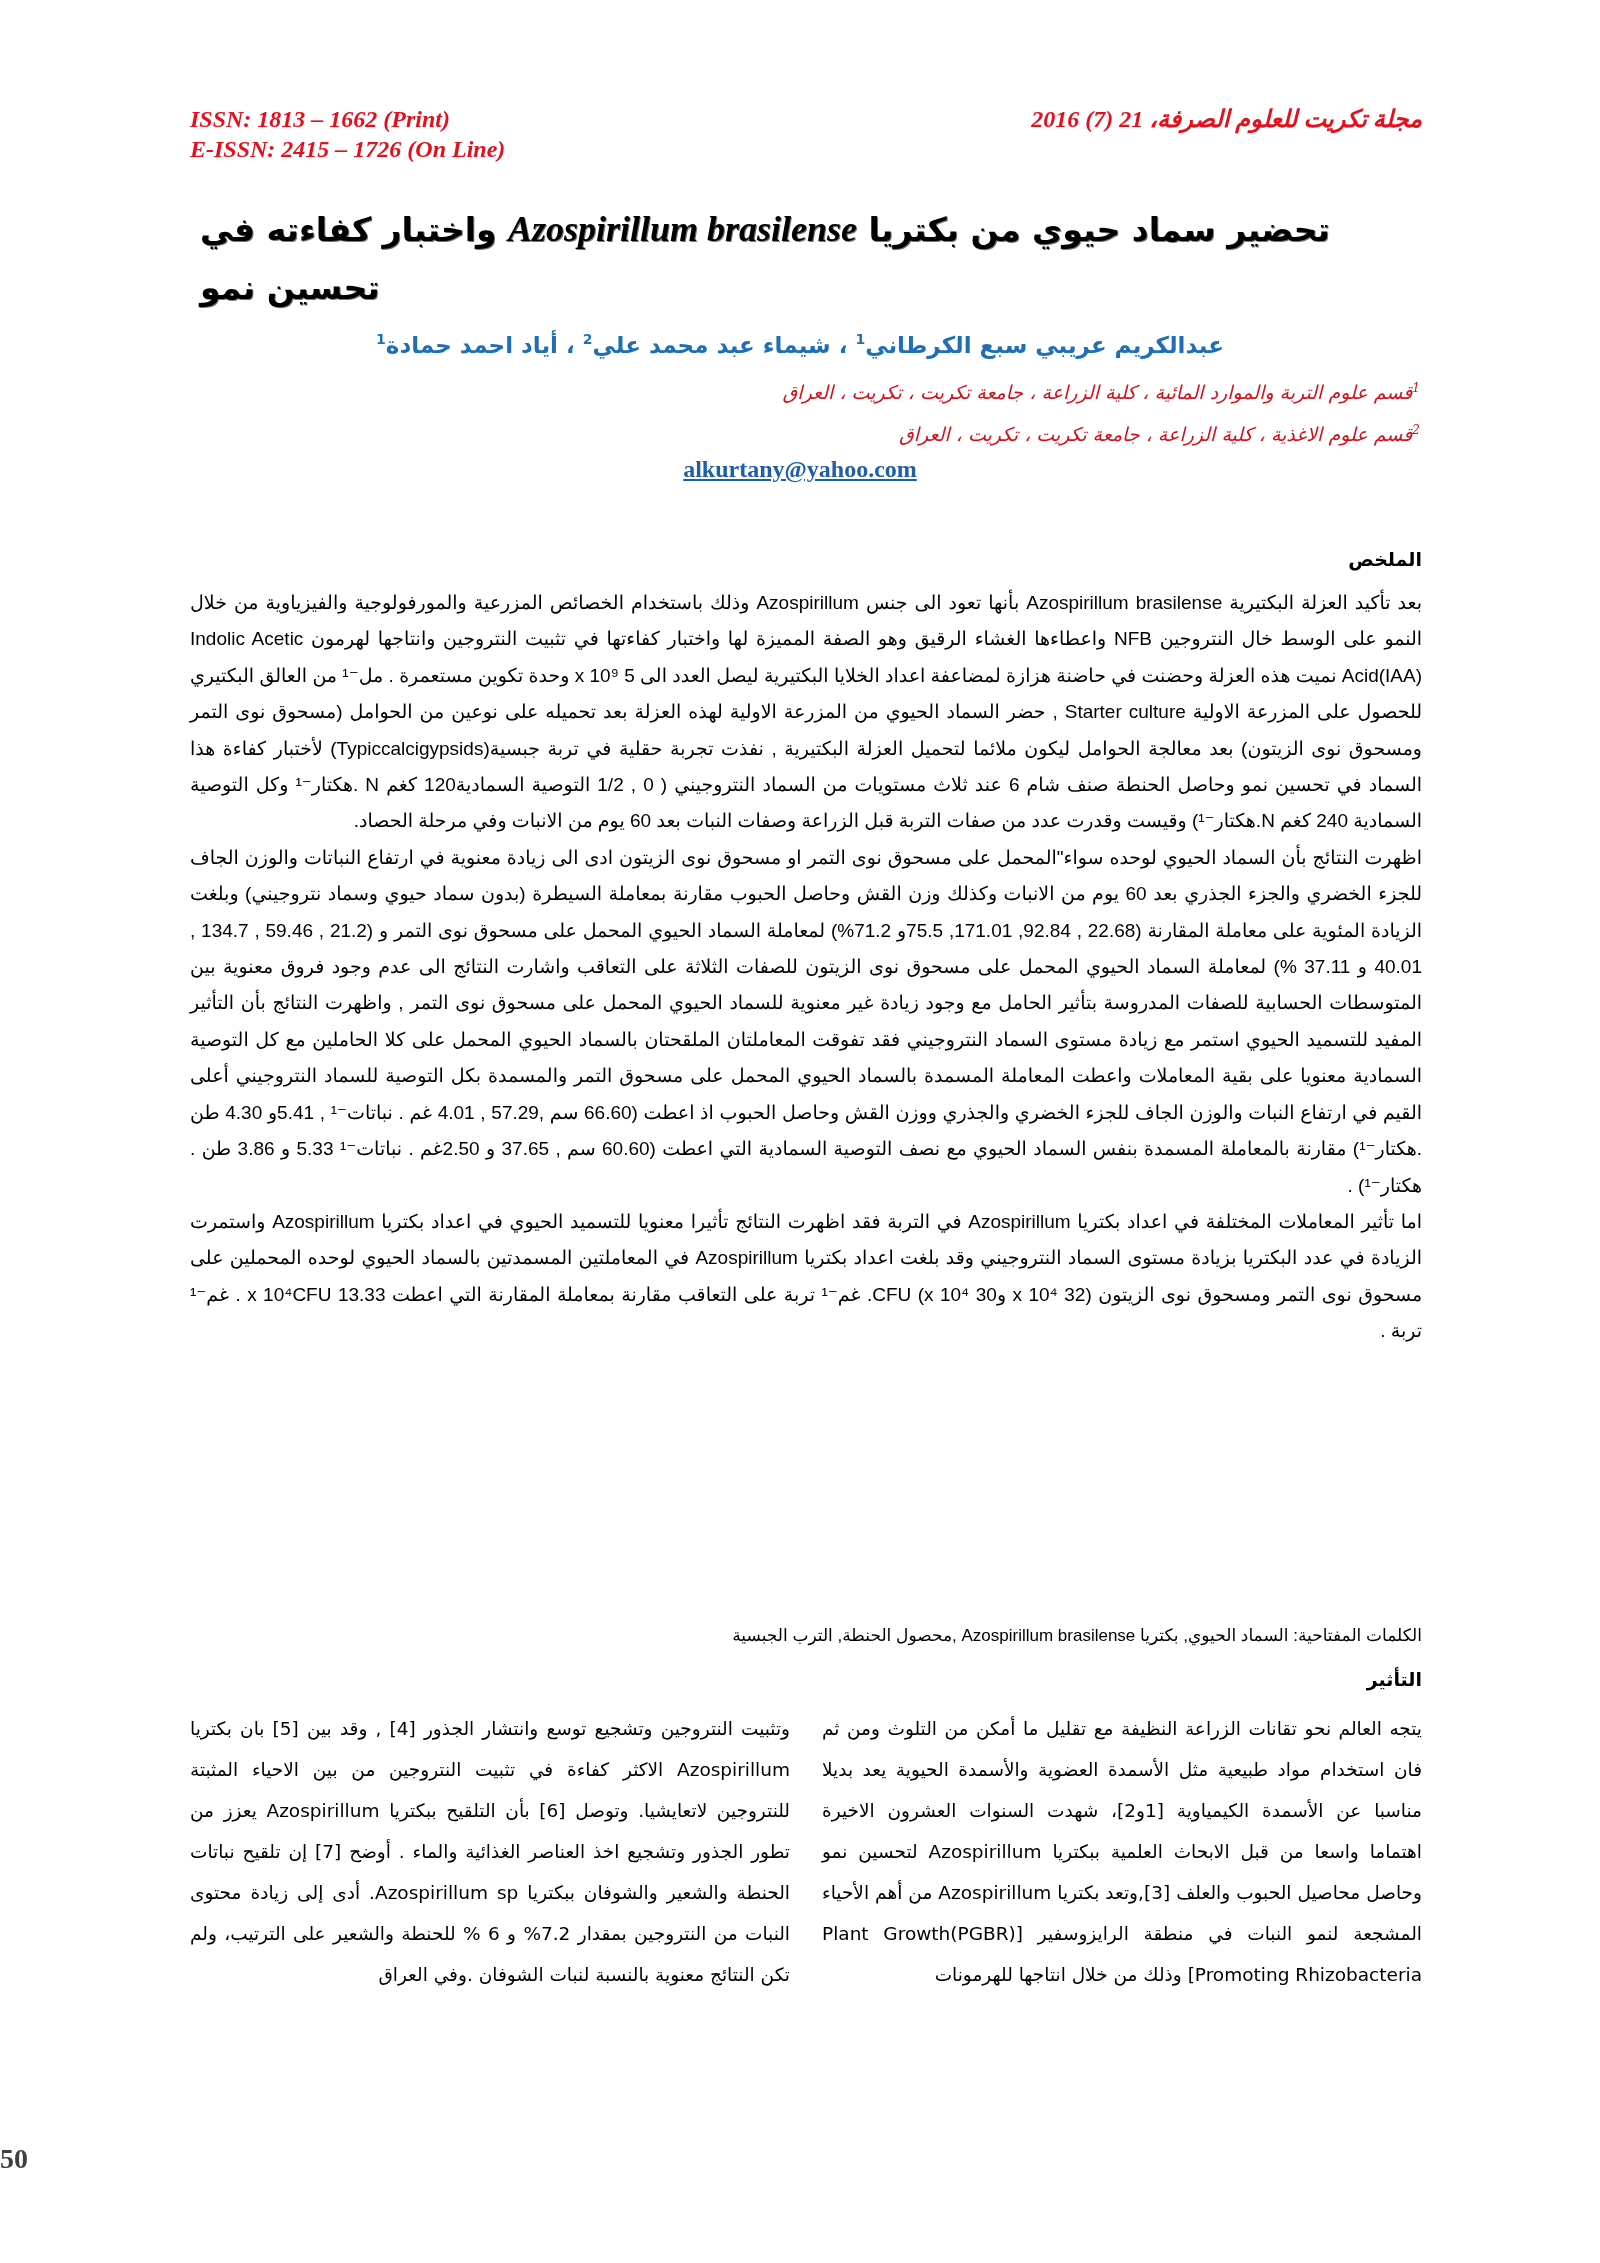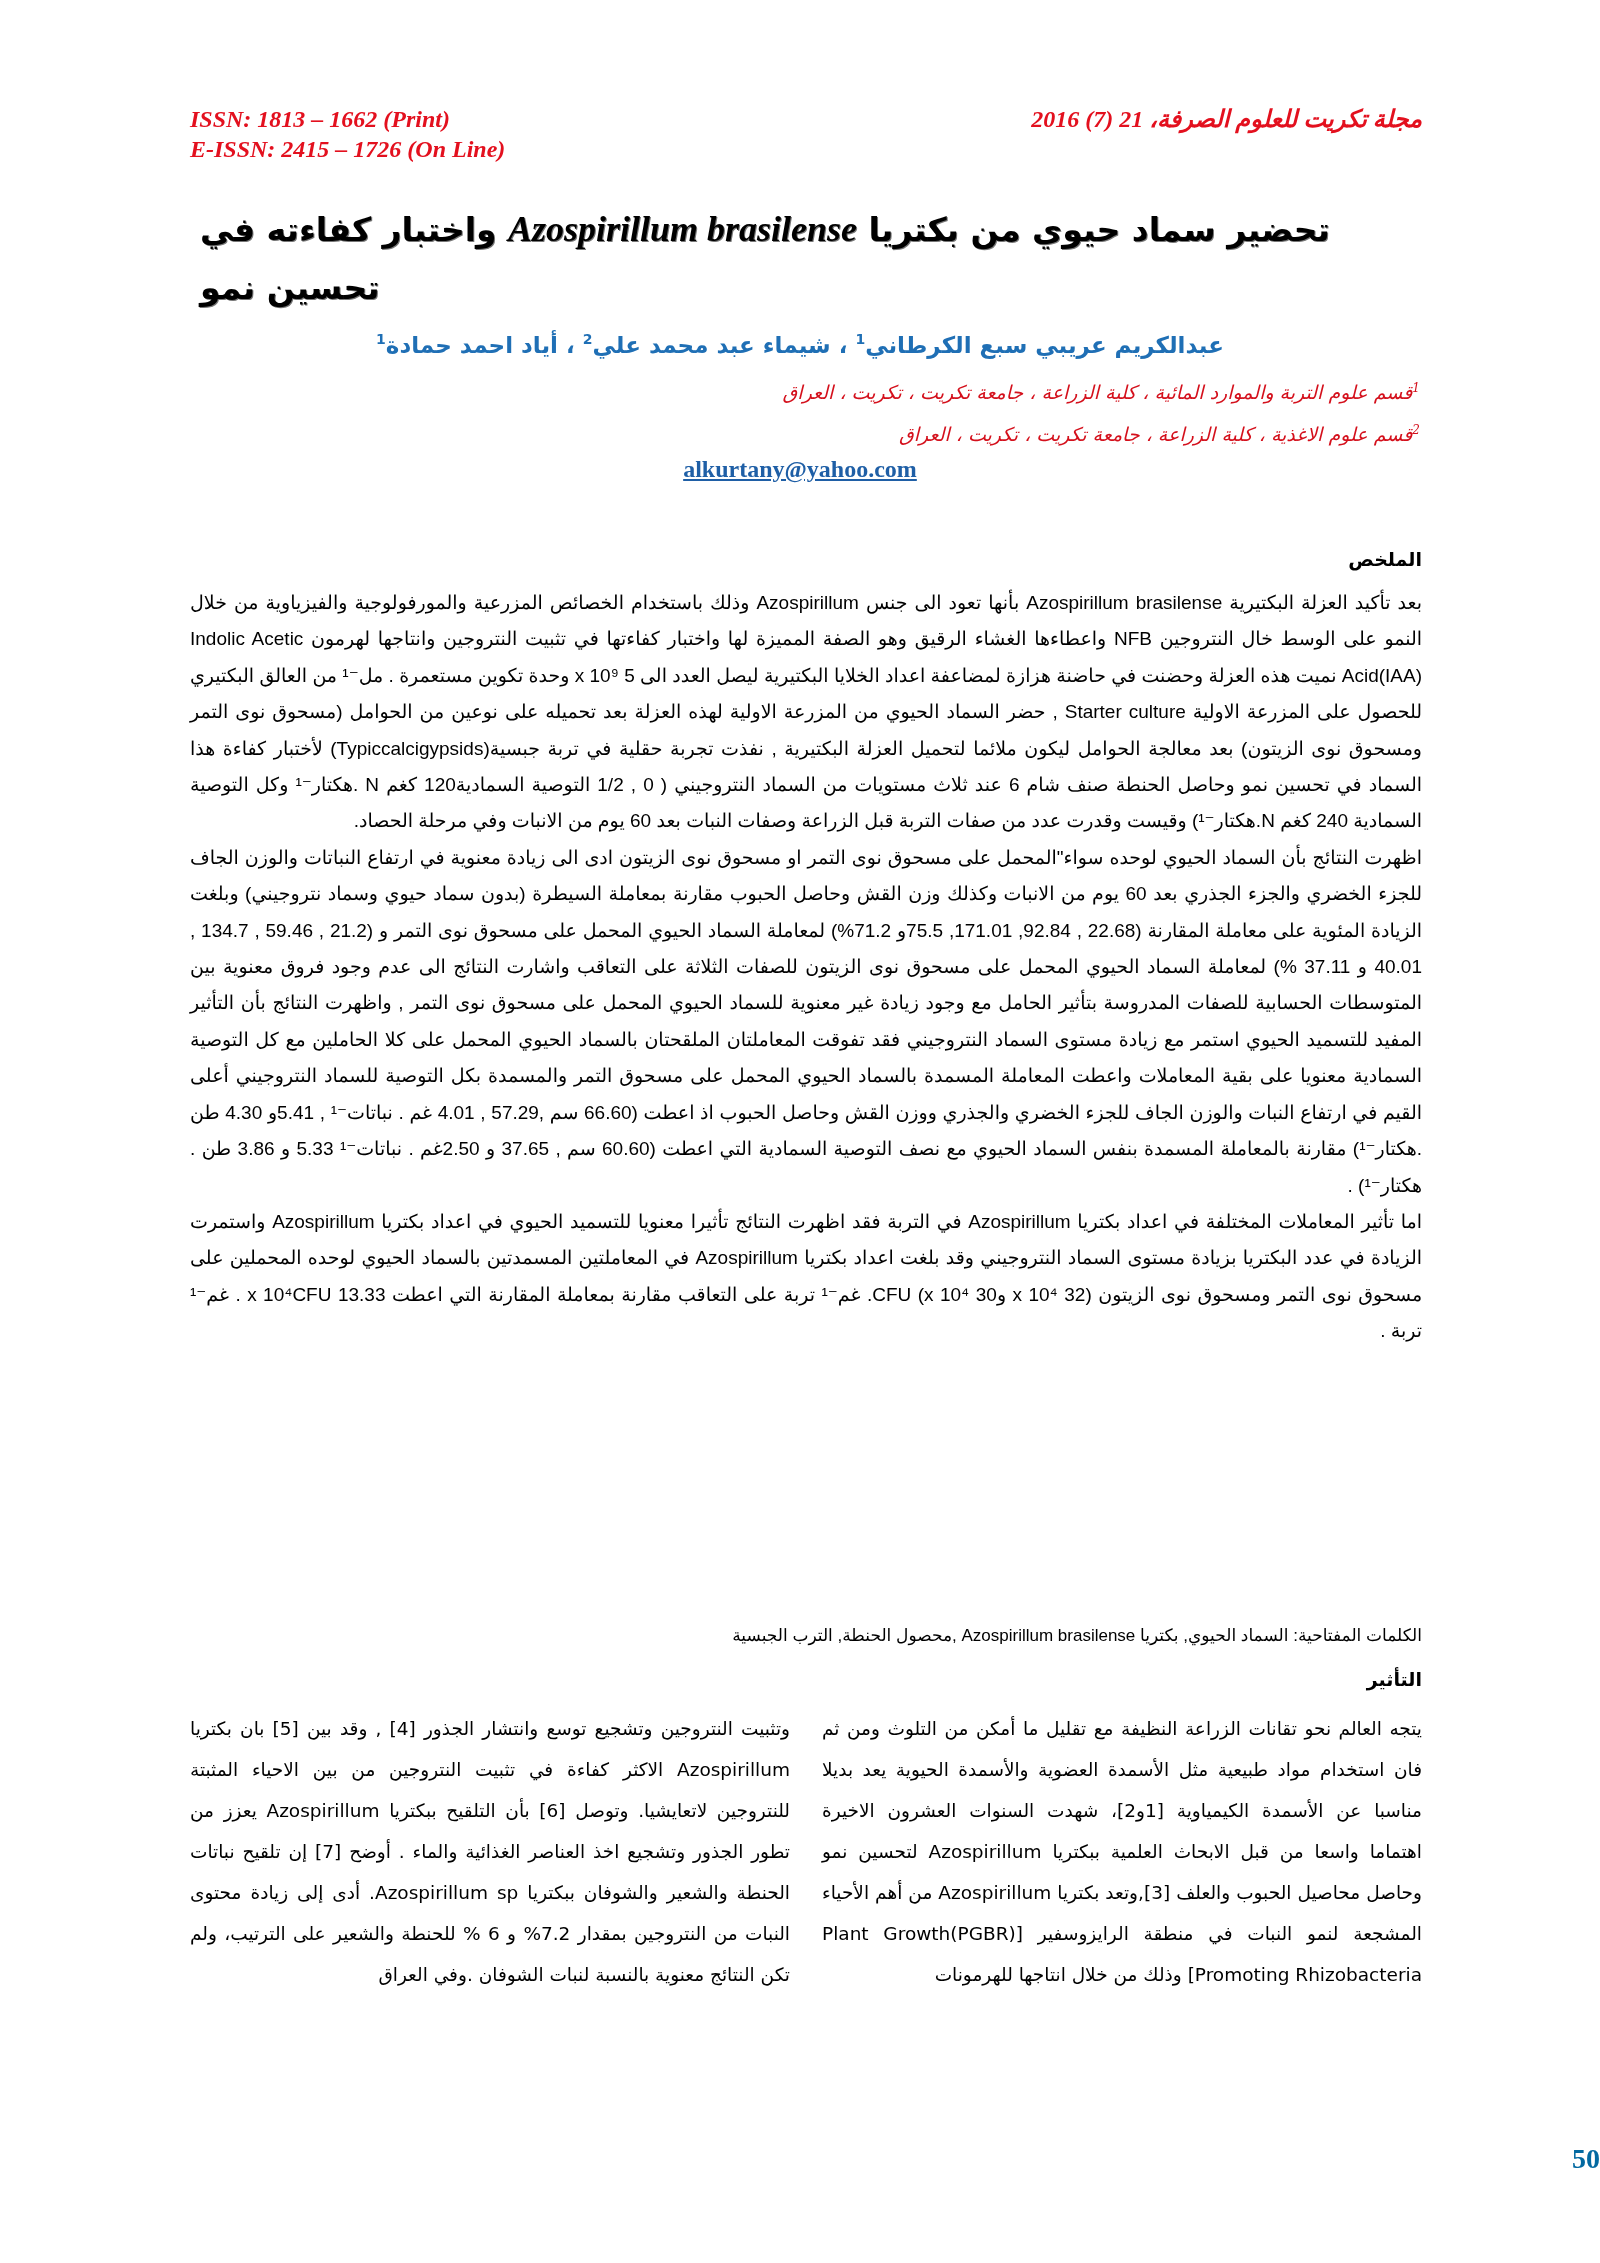--- a/index.html
+++ b/index.html
@@ -18,21 +18,21 @@
   .email { position: absolute; left: 600px; width: 400px; top: 456px; text-align: center; color: #1f5fa6; font-family: "Liberation Serif", serif; font-weight: bold; font-size: 24px; text-decoration: underline; }
   .sec-head { position: absolute; right: 178px; direction: rtl; font-family: "DejaVu Sans", sans-serif; font-weight: bold; font-size: 19px; }
   .abs-head { top: 548px; }
   .intro-head { top: 1668px; }
   .abstract { position: absolute; left: 190px; width: 1232px; top: 585px; direction: rtl; text-align: justify; font-family: "Liberation Sans", sans-serif; font-size: 19px; line-height: 36.4px; }
   .abstract p { margin: 0; text-align-last: right; }
   .keywords { position: absolute; right: 178px; top: 1625px; direction: rtl; font-family: "Liberation Sans", sans-serif; font-size: 17px; }
   .col { position: absolute; top: 1708px; width: 600px; direction: rtl; text-align: justify; font-family: "DejaVu Sans", sans-serif; font-size: 18.5px; line-height: 41px; text-align-last: right; }
   .col-right { right: 178px; margin-left: 14px; }
   .col-left { left: 190px; }
-  .pageno { position: absolute; left: 0; width: 1600px; top: 2143px; text-align: right; color: #0369a1; font-family: "Liberation Serif", serif; font-weight: bold; font-size: 28px; }
+  .pageno { position: absolute; left: 0; width: 1600px; top: 2143px; text-align: left; color: #404040; font-family: "Liberation Serif", serif; font-weight: bold; font-size: 28px; }
 </style>
 </head>
 <body>
 
 <div class="hdr hdr-left">
   <div>ISSN: 1813 – 1662 (Print)</div>
   <div>E-ISSN: 2415 – 1726 (On Line)</div>
 </div>
 <div class="hdr hdr-right">مجلة تكريت للعلوم الصرفة، 21 (7) 2016</div>
 

